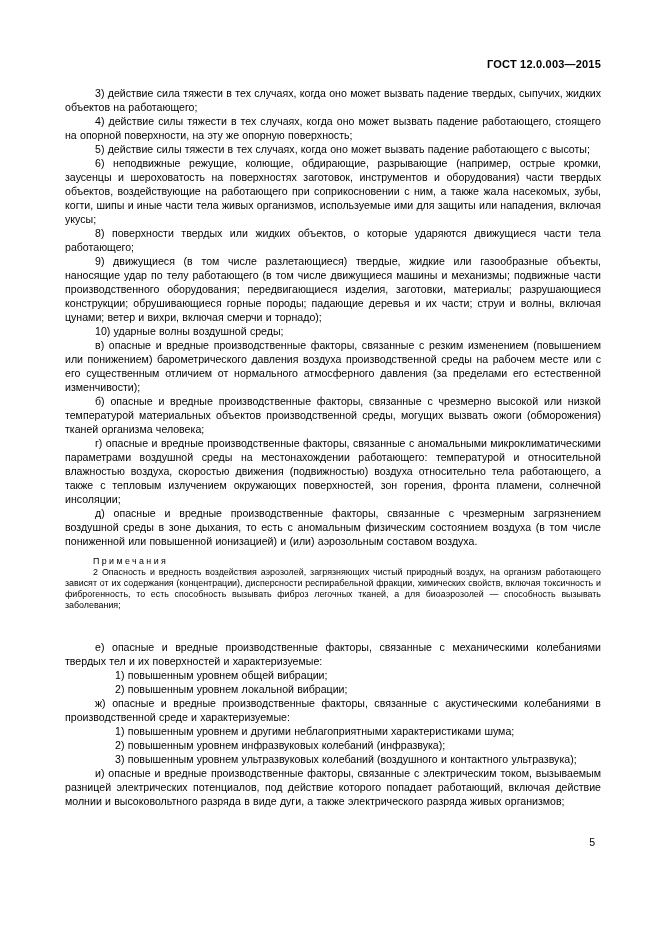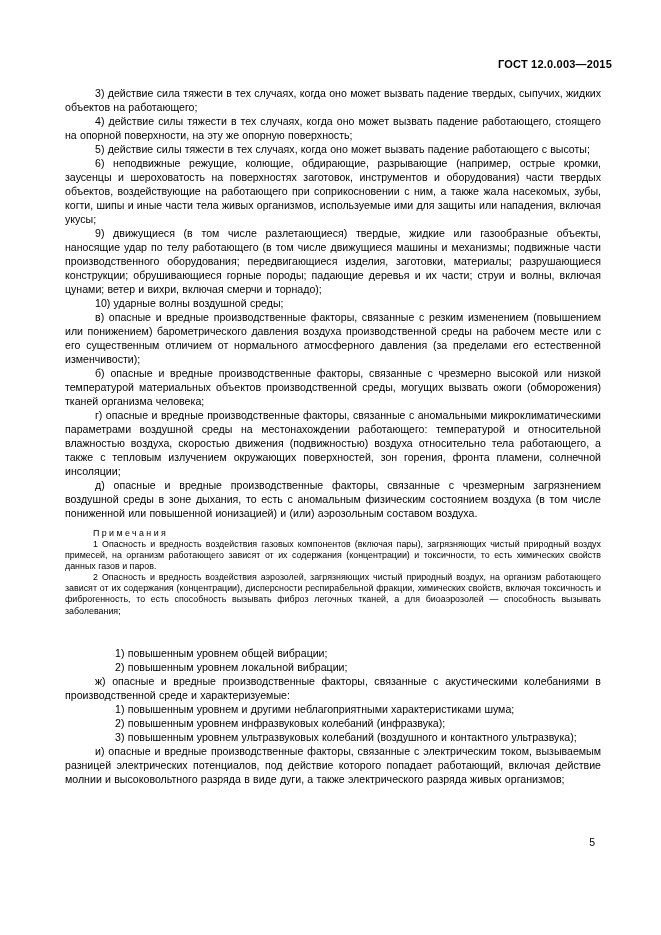--- a/index.html
+++ b/index.html
@@ -12,21 +12,21 @@
     width: 661px;
     height: 935px;
     background: #ffffff;
     color: #000000;
     font-family: "Liberation Sans", sans-serif;
     overflow: hidden;
   }
   .running-header {
     position: absolute;
     top: 58px;
-    left: 76px;
+    left: 65px;
     width: 536px;
     text-align: right;
     font-size: 11px;
     font-weight: bold;
     letter-spacing: 0.2px;
   }
   .content {
     position: absolute;
     top: 86px;
     left: 65px;
@@ -75,33 +75,34 @@
 <div class="page">
 
   <div class="running-header">ГОСТ 12.0.003—2015</div>
 
   <div class="content">
 
     <p class="para">3) действие сила тяжести в тех случаях, когда оно может вызвать падение твердых, сыпучих, жидких объектов на работающего;</p>
     <p class="para">4) действие силы тяжести в тех случаях, когда оно может вызвать падение работающего, стоящего на опорной поверхности, на эту же опорную поверхность;</p>
     <p class="para">5) действие силы тяжести в тех случаях, когда оно может вызвать падение работающего с высоты;</p>
     <p class="para">6) неподвижные режущие, колющие, обдирающие, разрывающие (например, острые кромки, заусенцы и шероховатость на поверхностях заготовок, инструментов и оборудования) части твердых объектов, воздействующие на работающего при соприкосновении с ним, а также жала насекомых, зубы, когти, шипы и иные части тела живых организмов, используемые ими для защиты или нападения, включая укусы;</p>
+    <p class="para">8) поверхности твердых или жидких объектов, о которые ударяются движущиеся части тела работающего;</p>
     <p class="para">9) движущиеся (в том числе разлетающиеся) твердые, жидкие или газообразные объекты, наносящие удар по телу работающего (в том числе движущиеся машины и механизмы; подвижные части производственного оборудования; передвигающиеся изделия, заготовки, материалы; разрушающиеся конструкции; обрушивающиеся горные породы; падающие деревья и их части; струи и волны, включая цунами; ветер и вихри, включая смерчи и торнадо);</p>
     <p class="para">10) ударные волны воздушной среды;</p>
     <p class="para">в) опасные и вредные производственные факторы, связанные с резким изменением (повышением или понижением) барометрического давления воздуха производственной среды на рабочем месте или с его существенным отличием от нормального атмосферного давления (за пределами его естественной изменчивости);</p>
     <p class="para">б) опасные и вредные производственные факторы, связанные с чрезмерно высокой или низкой температурой материальных объектов производственной среды, могущих вызвать ожоги (обморожения) тканей организма человека;</p>
     <p class="para">г) опасные и вредные производственные факторы, связанные с аномальными микроклиматическими параметрами воздушной среды на местонахождении работающего: температурой и относительной влажностью воздуха, скоростью движения (подвижностью) воздуха относительно тела работающего, а также с тепловым излучением окружающих поверхностей, зон горения, фронта пламени, солнечной инсоляции;</p>
     <p class="para">д) опасные и вредные производственные факторы, связанные с чрезмерным загрязнением воздушной среды в зоне дыхания, то есть с аномальным физическим состоянием воздуха (в том числе пониженной или повышенной ионизацией) и (или) аэрозольным составом воздуха.</p>
 
     <div class="notes">
       <p class="notes-title">Примечания</p>
-      <p class="note">1 Опасность и вредность воздействия газовых компонентов (включая пары), загрязняющих чистый природный воздух примесей, на организм работающего зависят от их содержания (концентрации) и токсичности, то есть химических свойств данных газов и паров.</p>
       <p class="note">2 Опасность и вредность воздействия аэрозолей, загрязняющих чистый природный воздух, на организм работающего зависят от их содержания (концентрации), дисперсности респирабельной фракции, химических свойств, включая токсичность и фиброгенность, то есть способность вызывать фиброз легочных тканей, а для биоаэрозолей — способность вызывать заболевания;</p>
     </div>
 
+    <p class="para">е) опасные и вредные производственные факторы, связанные с механическими колебаниями твердых тел и их поверхностей и характеризуемые:</p>
     <p class="para sub">1) повышенным уровнем общей вибрации;</p>
     <p class="para sub">2) повышенным уровнем локальной вибрации;</p>
     <p class="para">ж) опасные и вредные производственные факторы, связанные с акустическими колебаниями в производственной среде и характеризуемые:</p>
     <p class="para sub">1) повышенным уровнем и другими неблагоприятными характеристиками шума;</p>
     <p class="para sub">2) повышенным уровнем инфразвуковых колебаний (инфразвука);</p>
     <p class="para sub">3) повышенным уровнем ультразвуковых колебаний (воздушного и контактного ультразвука);</p>
     <p class="para">и) опасные и вредные производственные факторы, связанные с электрическим током, вызываемым разницей электрических потенциалов, под действие которого попадает работающий, включая действие молнии и высоковольтного разряда в виде дуги, а также электрического разряда живых организмов;</p>
 
   </div>
 

